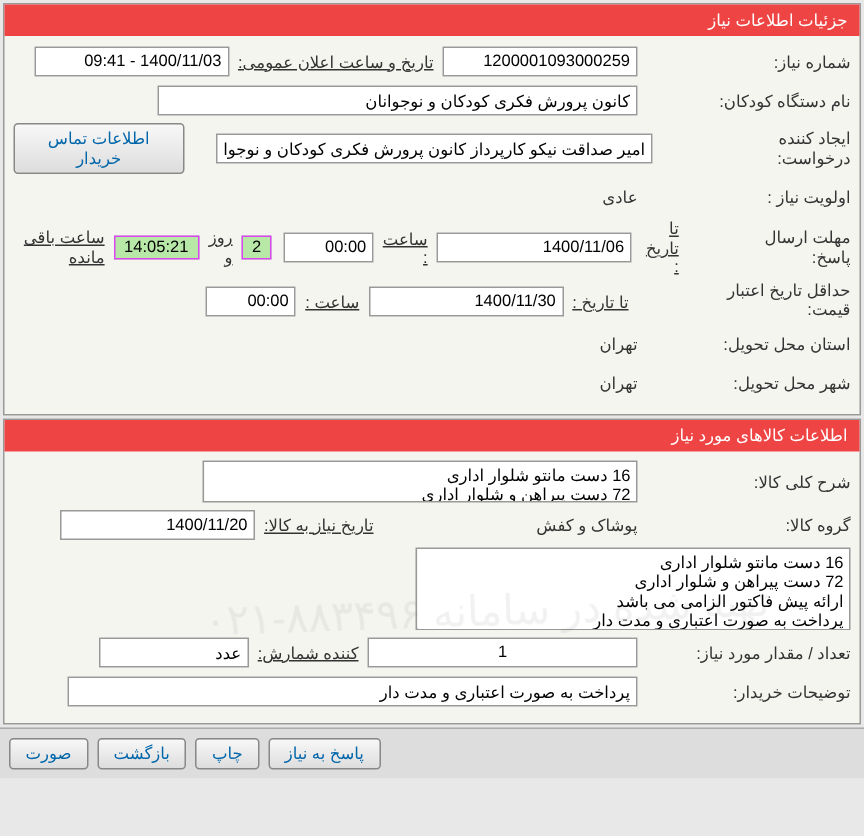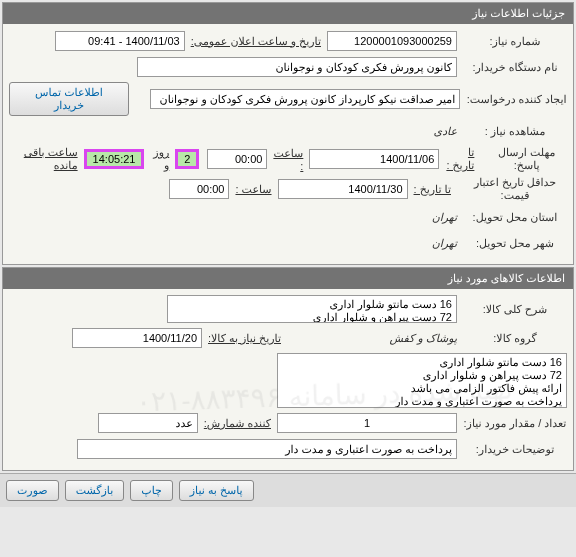--- a/index.html
+++ b/index.html
@@ -9,41 +9,42 @@
   background: #e8e8e8;
   direction: rtl;
   width: 576px;
 }
 .panel {
   background: #f5f5f0;
   border: 1px solid #999;
   margin: 2px;
 }
 .panel-header {
-  background: #737373;
+  background: #ef4444;
   color: #fff;
   padding: 4px 8px;
   font-size: 11px;
   text-align: right;
 }
 .panel-body {
   padding: 6px;
 }
 .row {
   display: flex;
   align-items: center;
   margin-bottom: 4px;
   min-height: 22px;
 }
 .label {
   width: 110px;
-  text-align: center;
+  text-align: right;
   padding-left: 6px;
   font-size: 11px;
   color: #333;
+  margin-left: 32px;
 }
 .label-mid {
   padding: 0 6px;
   font-size: 11px;
   color: #333;
   text-decoration: underline;
 }
 .input {
   background: #fff;
   border: 1px solid #999;
@@ -80,67 +81,66 @@
   display: flex;
   justify-content: flex-end;
   gap: 6px;
   padding: 6px;
   background: #ddd;
   border-top: 1px solid #aaa;
 }
 .readonly {
   color: #333;
   font-size: 11px;
-  font-style: italic;
 }
 .watermark {
   position: absolute;
   opacity: 0.08;
   font-size: 28px;
   color: #555;
   pointer-events: none;
   transform: rotate(-2deg);
   z-index: 1;
   white-space: nowrap;
 }
 .inner-panel {
   position: relative;
 }
 .green-box {
   display: inline-block;
   background: #b8e8a8;
-  border: 3px solid #d946ef;
+  border: 1px solid #d946ef;
   padding: 1px 6px;
   font-size: 11px;
   text-align: center;
 }
 </style>
 </head>
 <body>
 
 <div class="panel">
   <div class="panel-header">جزئیات اطلاعات نیاز</div>
   <div class="panel-body inner-panel">
     <div class="row">
       <span class="label">شماره نیاز:</span>
       <input class="input input-med" readonly="" value="1200001093000259" style="">
       <span class="label-mid">تاریخ و ساعت اعلان عمومی:</span>
       <input class="input input-med" readonly="" value="1400/11/03 - 09:41" style="">
     </div>
     <div class="row">
-      <span class="label">نام دستگاه خریدار:</span>
+      <span class="label">نام دستگاه کودکان:</span>
       <input class="input" style="width: 320px;" readonly="" value="کانون پرورش فکری کودکان و نوجوانان">
     </div>
     <div class="row">
       <span class="label">ایجاد کننده درخواست:</span>
       <input class="input" style="width: 320px;" readonly="" value="امیر صداقت نیکو کارپرداز کانون پرورش فکری کودکان و نوجوانان">
       <button class="btn" style="margin-right:21px">اطلاعات تماس خریدار</button>
     </div>
     <div class="row">
-      <span class="label">مشاهده نیاز :</span>
+      <span class="label">اولویت نیاز :</span>
       <span class="readonly">عادی</span>
     </div>
     <div class="row">
       <span class="label">مهلت ارسال پاسخ:</span>
       <span class="label-mid">تا تاریخ :</span>
       <input class="input input-med" readonly="" value="1400/11/06" style="">
       <span class="label-mid">ساعت :</span>
       <input class="input input-sm" readonly="" value="00:00" style="">
       <span class="green-box" style="margin-right:8px">2</span>
       <span class="label-mid">روز و</span>

